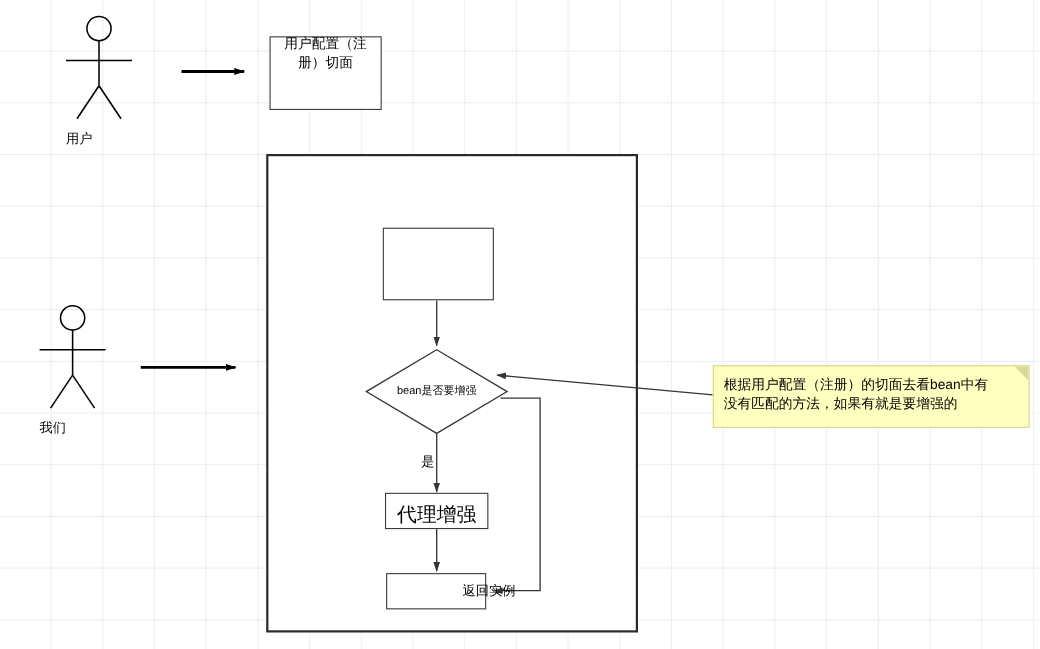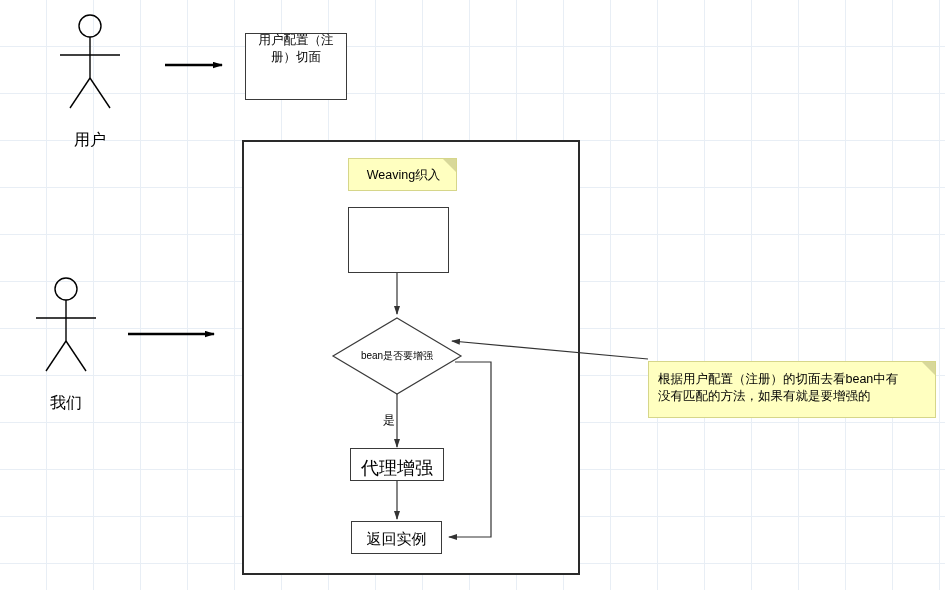--- a/index.html
+++ b/index.html
@@ -57,24 +57,23 @@
     position: absolute;
     right: 0;
     top: 0;
     width: 13px;
     height: 13px;
     background: #d8d89a;
     clip-path: polygon(0 0, 100% 0, 100% 100%);
   }
   .actor-label {
     position: absolute;
-    text-align: center;
-    font-size: 16px;
+    text-align: left;
+    font-size: 12px;
     color: #000;
-    margin-top: 12px;
   }
   .label-small {
     position: absolute;
     font-size: 12px;
     color: #000;
     text-align: center;
   }
 </style>
 </head>
 <body>
@@ -126,36 +125,32 @@
     <line x1="648" y1="359" x2="452" y2="341" stroke="#333333" stroke-width="1.2" marker-end="url(#arrowThin)"></line>
   </svg>
 
   <div class="actor-label" style="left:60px; top:118px; width:60px;">用户</div>
   <div class="actor-label" style="left:36px; top:381px; width:60px;">我们</div>
 
   <div class="box" style="left:245px; top:33px; width:102px; height:67px;"></div>
   <div class="node-text" style="left:249px; top:32px; width:94px; font-size:12.5px;">用户配置（注
 册）切面</div>
 
-  <div class="note" style="left:348px; top:158px; width:109px; height:33px;">
-    <div class="fold"></div>
-    <div class="node-text" style="left:0; top:8px; width:109px; font-size:12.5px; text-align:center;">Weaving织入</div>
-  </div>
 
   <div class="box" style="left:348px; top:207px; width:101px; height:66px;"></div>
 
   <div class="node-text" style="left:333px; top:349px; width:128px; font-size:10px;">bean是否要增强</div>
 
   <div class="label-small" style="left:380px; top:412px; width:18px;">是</div>
 
   <div class="box" style="left:350px; top:448px; width:94px; height:33px;"></div>
   <div class="node-text" style="left:350px; top:456px; width:94px; font-size:18px;">代理增强</div>
 
   <div class="box" style="left:351px; top:521px; width:91px; height:33px;"></div>
-  <div class="node-text" style="left:351px; top:529px; width:91px; font-size:15px;">返回实例</div>
+  <div class="node-text" style="left:351px; top:529px; width:91px; font-size:12px;padding-left:48px;">返回实例</div>
 
-  <div class="note" style="left:648px; top:332px; width:288px; height:57px;margin-top:29px;">
+  <div class="note" style="left:648px; top:332px; width:288px; height:57px;">
     <div class="fold"></div>
     <div class="node-text" style="left:9px; top:9px; width:268px; font-size:12.5px; text-align:left;">根据用户配置（注册）的切面去看bean中有
 没有匹配的方法，如果有就是要增强的</div>
   </div>
 
 </div>
 
 </body></html>

